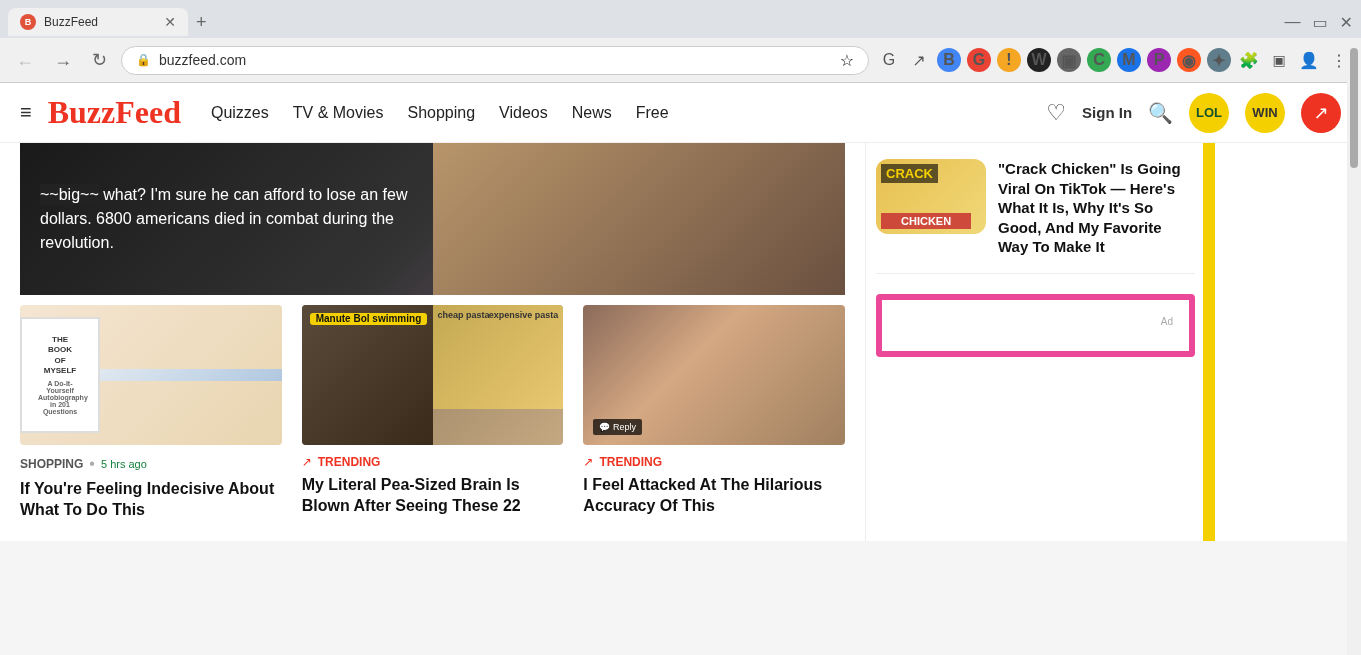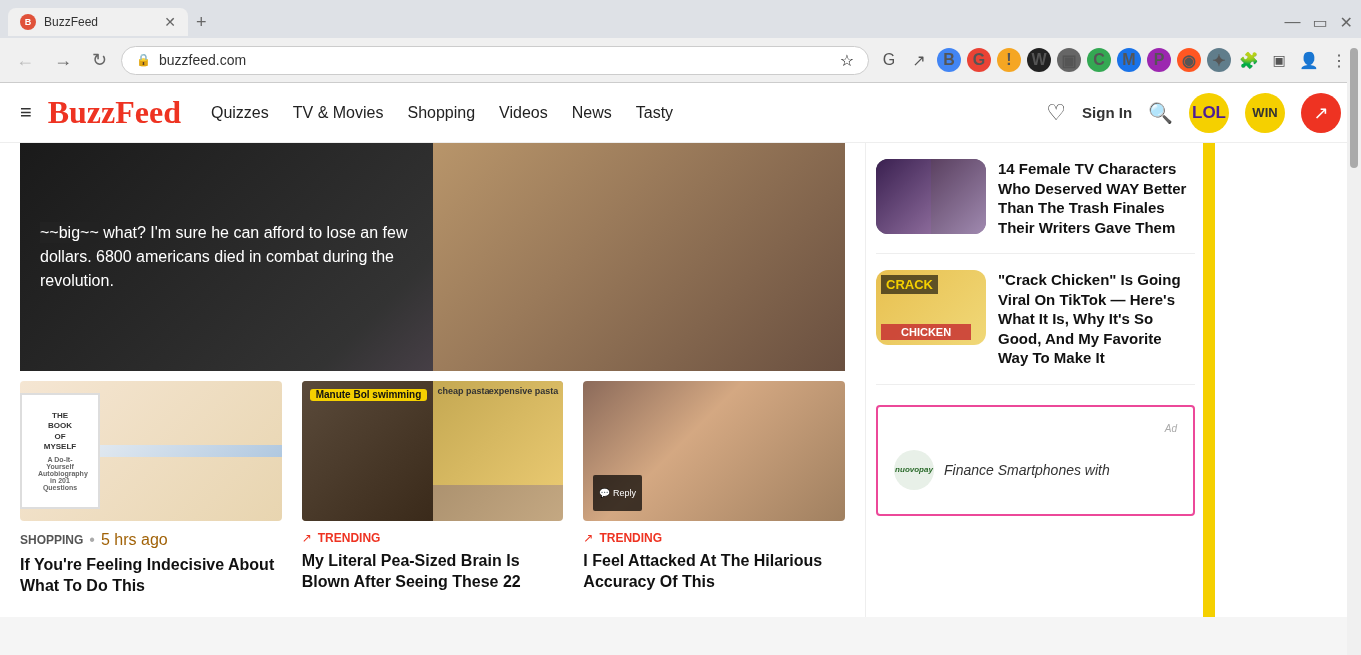--- a/index.html
+++ b/index.html
@@ -33,63 +33,63 @@
     
     .site-nav { display: flex; align-items: center; padding: 0 20px; height: 60px; background: white; border-bottom: 1px solid #eee; position: relative; }
     .nav-hamburger { font-size: 20px; color: #333; cursor: pointer; margin-right: 16px; }
     .site-logo { font-size: 32px; font-weight: 900; color: #ee3322; font-family: Georgia, serif; margin-right: 30px; text-decoration: none; }
     .nav-links { display: flex; gap: 24px; align-items: center; flex: 1; }
     .nav-links a { text-decoration: none; color: #222; font-size: 16px; font-weight: 500; }
     .nav-right { display: flex; align-items: center; gap: 16px; margin-left: auto; }
     .nav-heart { font-size: 22px; color: #333; cursor: pointer; }
     .nav-signin { font-size: 15px; font-weight: 600; color: #333; cursor: pointer; }
     .nav-search { font-size: 20px; color: #333; cursor: pointer; }
-    .badge-lol { background: #f5d000; color: #4c1d95; font-weight: 900; font-size: 17px; padding: 6px 8px; border-radius: 50%; width: 40px; height: 40px; display: flex; align-items: center; justify-content: center; cursor: pointer; }
+    .badge-lol { background: #f5d000; color: #14532d; font-weight: 900; font-size: 13px; padding: 6px 8px; border-radius: 50%; width: 40px; height: 40px; display: flex; align-items: center; justify-content: center; cursor: pointer; }
     .badge-win { background: #f5d000; color: #333; font-weight: 900; font-size: 13px; padding: 6px 8px; border-radius: 50%; width: 40px; height: 40px; display: flex; align-items: center; justify-content: center; cursor: pointer; }
     .badge-trending { background: #ee3322; color: white; font-size: 18px; padding: 6px; border-radius: 50%; width: 40px; height: 40px; display: flex; align-items: center; justify-content: center; cursor: pointer; }
 
     
     .main-layout { display: flex; background: white; }
 
     
     .content-area { flex: 1; padding: 0 20px 20px; max-width: 865px; }
 
     
     .hero-image { width: 100%; max-height: 240px; overflow: hidden; background: #222; position: relative; }
-    .hero-image-placeholder { width: 100%; height: 228px; background: linear-gradient(135deg, #1a1a1a 0%, #333 50%, #8b6a8b 100%); display: flex; align-items: center; overflow: hidden; }
+    .hero-image-placeholder { width: 100%; height: 152px; background: linear-gradient(135deg, #1a1a1a 0%, #333 50%, #8b6a8b 100%); display: flex; align-items: center; overflow: hidden; }
     .hero-text-overlay { color: white; font-size: 16px; line-height: 1.5; padding: 20px; max-width: 50%; }
 
     .article-title { font-size: 36px; font-weight: 900; color: #111; line-height: 1.2; padding: 20px 0; font-family: Georgia, serif; }
 
     
     .articles-grid { display: flex; gap: 20px; margin-top: 10px; }
     .article-card { flex: 1; }
     .article-card-image { width: 100%; height: 140px; background: #ddd; border-radius: 4px; overflow: hidden; position: relative; }
     .article-card-image.book-cover { background: linear-gradient(135deg, #f5e6d3, #e8d5b0); display: flex; align-items: center; justify-content: center; }
     .article-card-image.pasta { background: linear-gradient(135deg, #8b7355, #c4a882); position: relative; }
     .article-card-image.woman { background: linear-gradient(135deg, #8b6a5a, #c4a882); }
     .article-card-meta { display: flex; align-items: center; gap: 6px; margin-top: 10px; }
     .article-card-category { font-size: 12px; color: #555; font-weight: 600; text-transform: uppercase; }
-    .article-card-time { font-size: 16px; color: #a16207; }
+    .article-card-time { font-size: 11px; color: #15803d; }
     .article-card-title { font-size: 16px; font-weight: 700; color: #111; line-height: 1.3; margin-top: 6px; }
     .trending-dot { color: #ee3322; font-size: 12px; }
 
     
     .img-overlay-text { position: absolute; top: 8px; left: 8px; background: #f5d000; color: #111; font-size: 11px; font-weight: 900; padding: 0 6px; border-radius: 3px; line-height: 1.2; }
 
     
     .sidebar { width: 340px; flex-shrink: 0; padding: 0 10px; border-left: 1px solid #eee; }
     .sidebar-card { display: flex; gap: 12px; padding: 16px 0; border-bottom: 1px solid #eee; align-items: flex-start; }
     .sidebar-thumb { width: 110px; height: 75px; background: #ddd; border-radius: 12px; flex-shrink: 0; overflow: hidden; }
     .sidebar-thumb.tv-thumb { background: linear-gradient(135deg, #2a2a3e, #8b6a9a); display: flex; }
     .sidebar-thumb.chicken-thumb { background: linear-gradient(135deg, #c4a852, #f5d060); position: relative; }
     .sidebar-title { font-size: 15px; font-weight: 700; color: #111; line-height: 1.3; }
 
     
-    .ad-area { margin-top: 20px; background: white; border: 2px solid #ec4899; padding: 16px; border-radius: 4px; font-style: italic; }
+    .ad-area { margin-top: 20px; background: white; border: 6px solid #ec4899; padding: 16px; border-radius: 4px; }
     .ad-label { font-size: 10px; color: #aaa; text-align: right; margin-bottom: 8px; }
 
     
     .scrollbar { position: fixed; right: 0; top: 38px; width: 14px; background: #f0f0f0; bottom: 0; }
     .scrollbar-thumb { width: 8px; margin: 0 auto; background: #aaa; border-radius: 4px; height: 120px; margin-top: 10px; }
 
     .crack-text { position: absolute; top: 5px; left: 5px; background: rgba(0,0,0,0.6); color: #f5d000; font-weight: 900; font-size: 13px; padding: 2px 5px; }
     .chicken-text { position: absolute; bottom: 5px; left: 5px; background: rgba(200,50,50,0.85); color: white; font-weight: 900; font-size: 11px; padding: 2px 20px; }
 
     .missing-top { font-size: 12px; color: #555; font-style: italic; padding: 6px 0; border-bottom: 1px solid #eee; }
@@ -147,21 +147,21 @@
 
   <nav class="site-nav">
     <span class="nav-hamburger">≡</span>
     <a class="site-logo" href="#">BuzzFeed</a>
     <div class="nav-links">
       <a href="#">Quizzes</a>
       <a href="#">TV &amp; Movies</a>
       <a href="#">Shopping</a>
       <a href="#">Videos</a>
       <a href="#">News</a>
-      <a href="#">Tasty</a>
+      <a href="#">Free</a>
     </div>
     <div class="nav-right">
       <span class="nav-heart">♡</span>
       <span class="nav-signin">Sign In</span>
       <span class="nav-search">🔍</span>
       <div class="badge-lol">LOL</div>
       <div class="badge-win">WIN</div>
       <div class="badge-trending">↗</div>
     </div>
   </nav>
@@ -213,62 +213,49 @@
           </div>
           <div class="article-card-meta">
             <span class="trending-dot">↗</span>
             <span class="article-card-category" style="color:#ee3322;">Trending</span>
           </div>
           <div class="article-card-title">My Literal Pea-Sized Brain Is Blown After Seeing These 22</div>
         </div>
 
         <div class="article-card">
           <div class="article-card-image woman" style="background: linear-gradient(135deg, #8b6a5a 0%, #d4a882 40%, #a08060 100%); position:relative;">
-            <div style="position:absolute; bottom:10px; left:10px; background:rgba(0,0,0,0.7); color:white; font-size:9px; padding:13px 6px; border-radius:2px;">💬 Reply</div>
+            <div style="position:absolute; bottom:10px; left:10px; background:rgba(0,0,0,0.7); color:white; font-size:9px; padding:3px 6px; border-radius:2px;">💬 Reply</div>
           </div>
           <div class="article-card-meta">
             <span class="trending-dot">↗</span>
             <span class="article-card-category" style="color:#ee3322;">Trending</span>
           </div>
           <div class="article-card-title">I Feel Attacked At The Hilarious Accuracy Of This</div>
         </div>
 
       </div>
     </div>
 
     <div class="sidebar" style="position:relative;">
 
 
-      <div class="sidebar-card">
-        <div class="sidebar-thumb tv-thumb">
-          <div style="width:55px; background:linear-gradient(135deg, #3a2050, #8b6a9a);"></div>
-          <div style="width:55px; background:linear-gradient(135deg, #5a4060, #a08ab0);"></div>
-        </div>
-        <div class="sidebar-title">14 Female TV Characters Who Deserved WAY Better Than The Trash Finales Their Writers Gave Them</div>
-      </div>
 
       <div class="sidebar-card">
         <div class="sidebar-thumb chicken-thumb" style="position:relative;">
           <div style="width:100%; height:100%; background:linear-gradient(135deg, #e8c050, #f0d878);"></div>
           <div class="crack-text">CRACK</div>
           <div class="chicken-text">CHICKEN</div>
         </div>
         <div class="sidebar-title">"Crack Chicken" Is Going Viral On TikTok — Here's What It Is, Why It's So Good, And My Favorite Way To Make It</div>
       </div>
 
       <div style="position:absolute; right:-10px; top:0; width:12px; background:#f5d000; height:100%;"></div>
 
       <div class="ad-area">
         <div class="ad-label">Ad</div>
-        <div style="display:flex; align-items:center; gap:10px; padding:8px 0;">
-          <div style="background:#e8f0e8; border-radius:50%; width:40px; height:40px; display:flex; align-items:center; justify-content:center;">
-            <span style="font-size:8px; font-weight:bold; color:#2a6a2a;">nuovopay</span>
-          </div>
-          <span style="font-size:14px; color:#333;">Finance Smartphones with</span>
-        </div>
       </div>
     </div>
 
   </div>
 </div>
 
 <div class="scrollbar">
   <div class="scrollbar-thumb"></div>
 </div>
 

